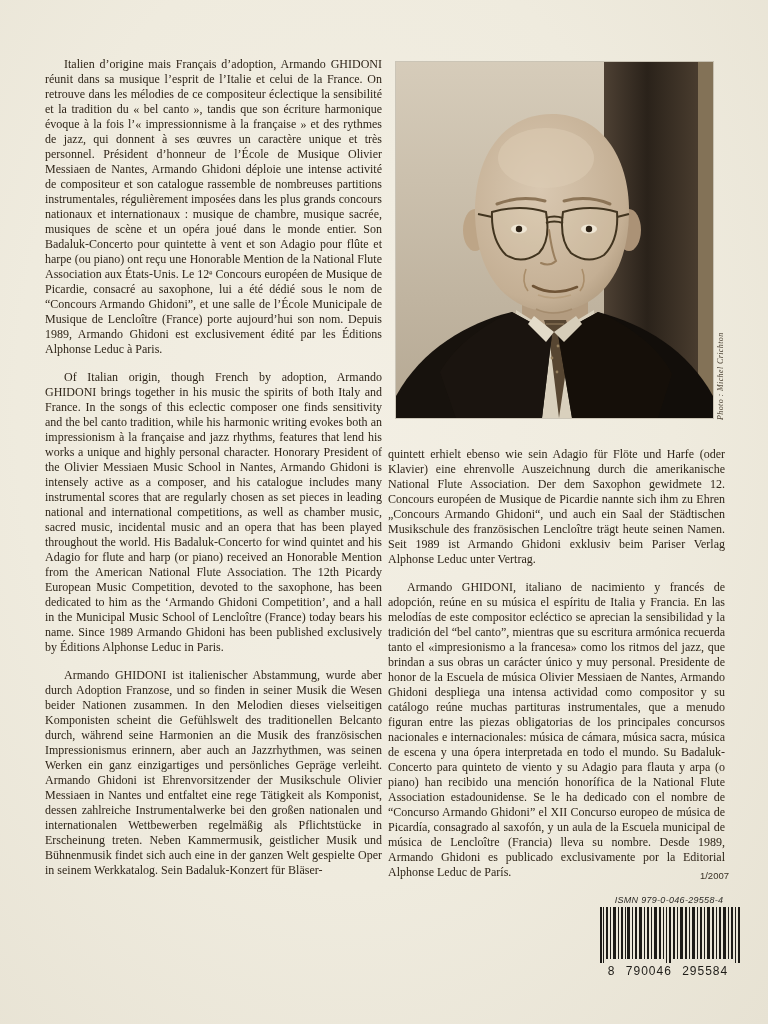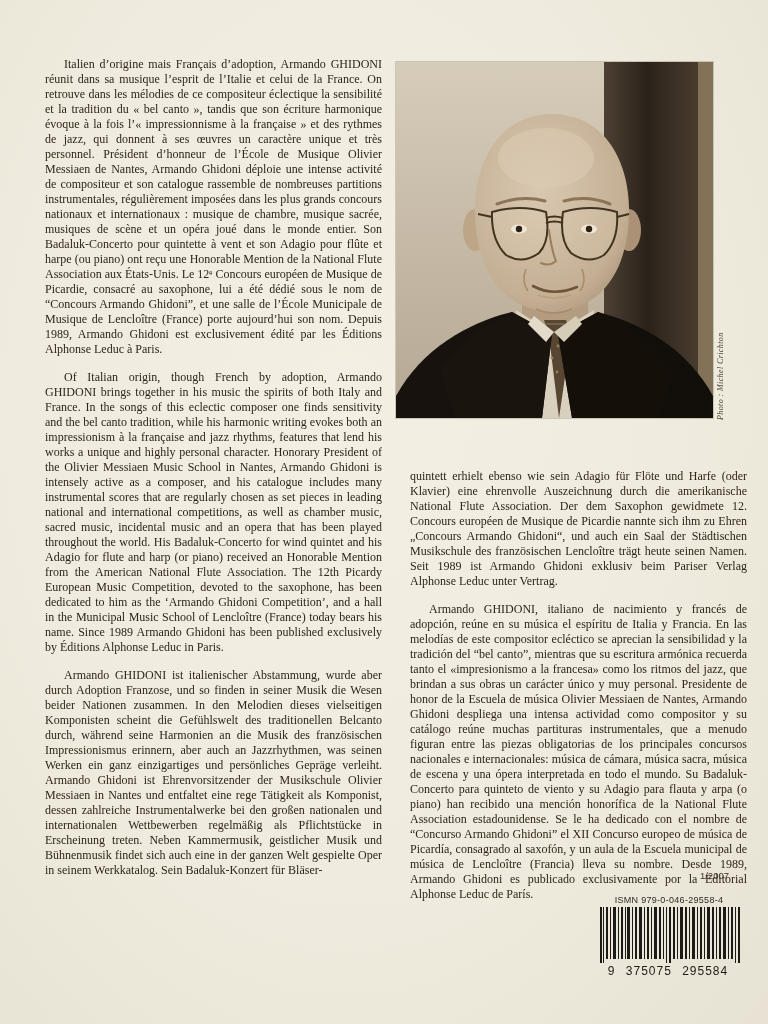--- a/index.html
+++ b/index.html
@@ -21,21 +21,21 @@
     text-align:justify;
     color:#2f2519;
     text-indent:19px;
   }
   .para.italic{}
   .para.noindent{text-indent:0;}
   .col-left{
     position:absolute;left:45px;top:57px;width:337px;
   }
   .col-right{
-    position:absolute;left:410px;top:447px;width:337px;margin-top:22px;
+    position:absolute;left:388px;top:447px;width:337px;
   }
   .photo-wrap{
     position:absolute;left:396px;top:62px;width:317px;height:356px;
     box-shadow:0 0 0 1px rgba(90,80,60,0.25);
   }
   .photo-wrap svg{display:block;width:317px;height:356px;}
   .photo-credit{
     position:absolute;left:716px;top:328px;height:92px;
     writing-mode:vertical-rl;transform:rotate(180deg);
     font-style:italic;font-size:8px;letter-spacing:.4px;
@@ -45,20 +45,21 @@
     position:absolute;left:392px;top:870px;width:337px;
     text-align:right;font-size:9.5px;color:#3a3124;
     font-family:Liberation Sans, sans-serif;
   }
   .ismn{
     position:absolute;left:596px;top:895px;width:146px;
     text-align:center;
     font-family:"Liberation Sans", sans-serif;
     font-size:9px;letter-spacing:.3px;color:#2c2a26;
     white-space:nowrap;
+    font-style:italic;
   }
   .barcode{
     position:absolute;left:600px;top:907px;width:140px;height:57px;
   }
   .barcode svg{display:block;width:140px;height:57px;}
   .barcode-digits{
     position:absolute;left:592px;top:964px;width:152px;
     text-align:center;
     font-family:"Liberation Sans", sans-serif;
     font-size:12px;color:#1e1c18;
@@ -201,15 +202,15 @@
         <rect x="119" y="0" width="2" height="52"></rect>
           <rect x="123" y="0" width="3" height="52"></rect>
         <rect x="128" y="0" width="1" height="52"></rect>
           <rect x="131" y="0" width="2" height="52"></rect>
         <rect x="135" y="0" width="1" height="56"></rect>
           <rect x="138" y="0" width="2" height="56"></rect>
       </g>
     </svg>
   </div>
 
-  <div class="barcode-digits">9 375075 295584</div>
+  <div class="barcode-digits">8 790046 295584</div>
 
 </div>
 
 </body></html>

